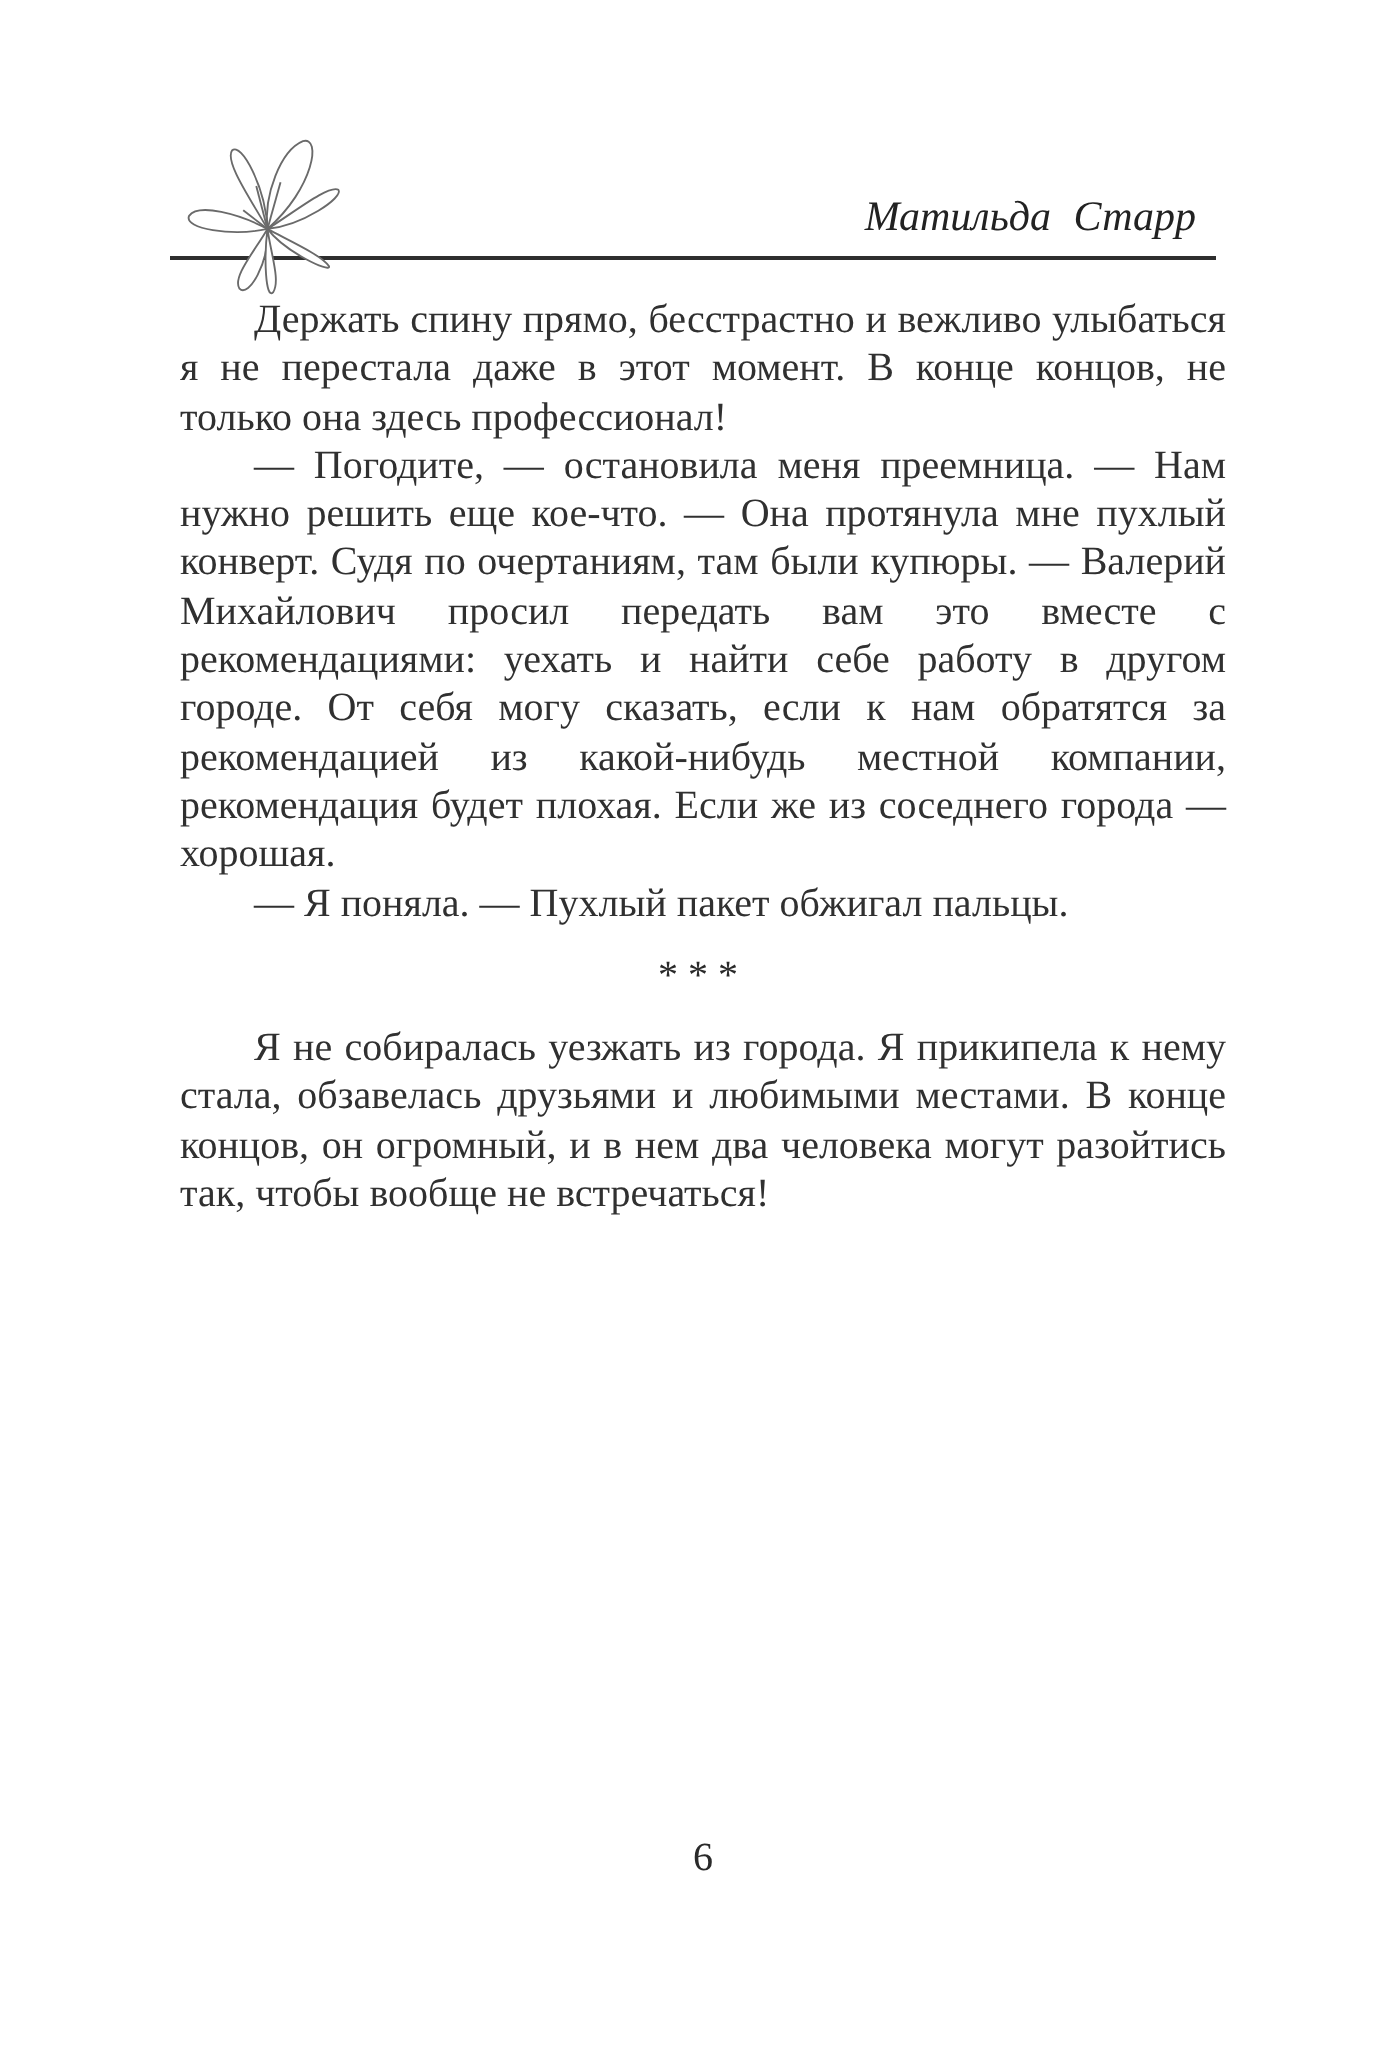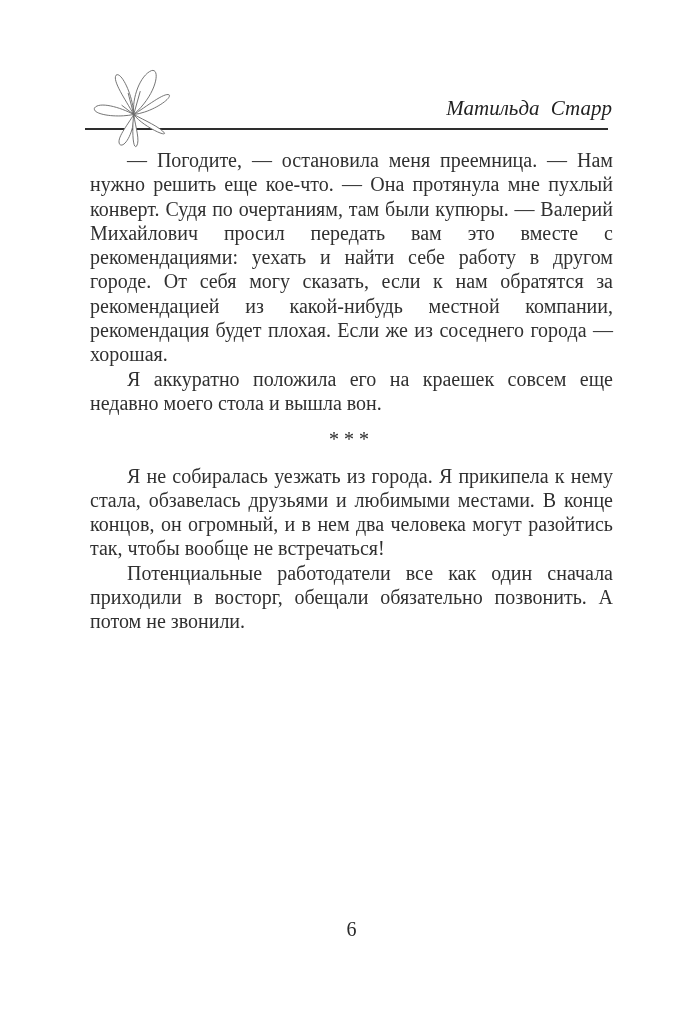--- a/index.html
+++ b/index.html
@@ -29,21 +29,21 @@
     position: absolute;
     left: 85px;
     top: 128px;
     width: 523px;
     height: 2px;
     background: #2e2e2e;
     z-index: 1;
   }
   .author {
     position: absolute;
-    left: 90px;
+    left: 76px;
     top: 96px;
     width: 522px;
     text-align: right;
     font-style: italic;
     font-size: 21px;
     line-height: 24px;
     word-spacing: 6px;
     color: #222222;
     z-index: 0;
   }
@@ -101,24 +101,24 @@
 
       <path d="M49,54 L43,31" fill="none"></path>
       <path d="M49,54 L56,29" fill="none"></path>
       <path d="M49,54 L36,44" fill="none"></path>
     </svg>
   </span>
 
   <div class="author">Матильда Старр</div>
 
   <div class="text-block">
+    <p>Держать спину прямо, бесстрастно и вежливо улыбаться я не перестала даже в этот момент. В конце концов, не только она здесь профессионал!</p>
     <p>— Погодите, — остановила меня преемница. — Нам нужно решить еще кое-что. — Она протянула мне пухлый конверт. Судя по очертаниям, там были купюры. — Валерий Михайлович просил передать вам это вместе с рекомендациями: уехать и найти себе работу в другом городе. От себя могу сказать, если к нам обратятся за рекомендацией из какой-нибудь местной компании, рекомендация будет плохая. Если же из соседнего города — хорошая.</p>
-    <p>Я аккуратно положила его на краешек совсем еще недавно моего стола и вышла вон.</p>
+    <p>— Я поняла. — Пухлый пакет обжигал пальцы.</p>
 
     <div class="separator">***</div>
 
     <p>Я не собиралась уезжать из города. Я прикипела к нему стала, обзавелась друзьями и любимыми местами. В конце концов, он огромный, и в нем два человека могут разойтись так, чтобы вообще не встречаться!</p>
-    <p>Потенциальные работодатели все как один сначала приходили в восторг, обещали обязательно позвонить. А потом не звонили.</p>
   </div>
 
   <div class="page-number">6</div>
 
 </div>
 
 </body></html>

